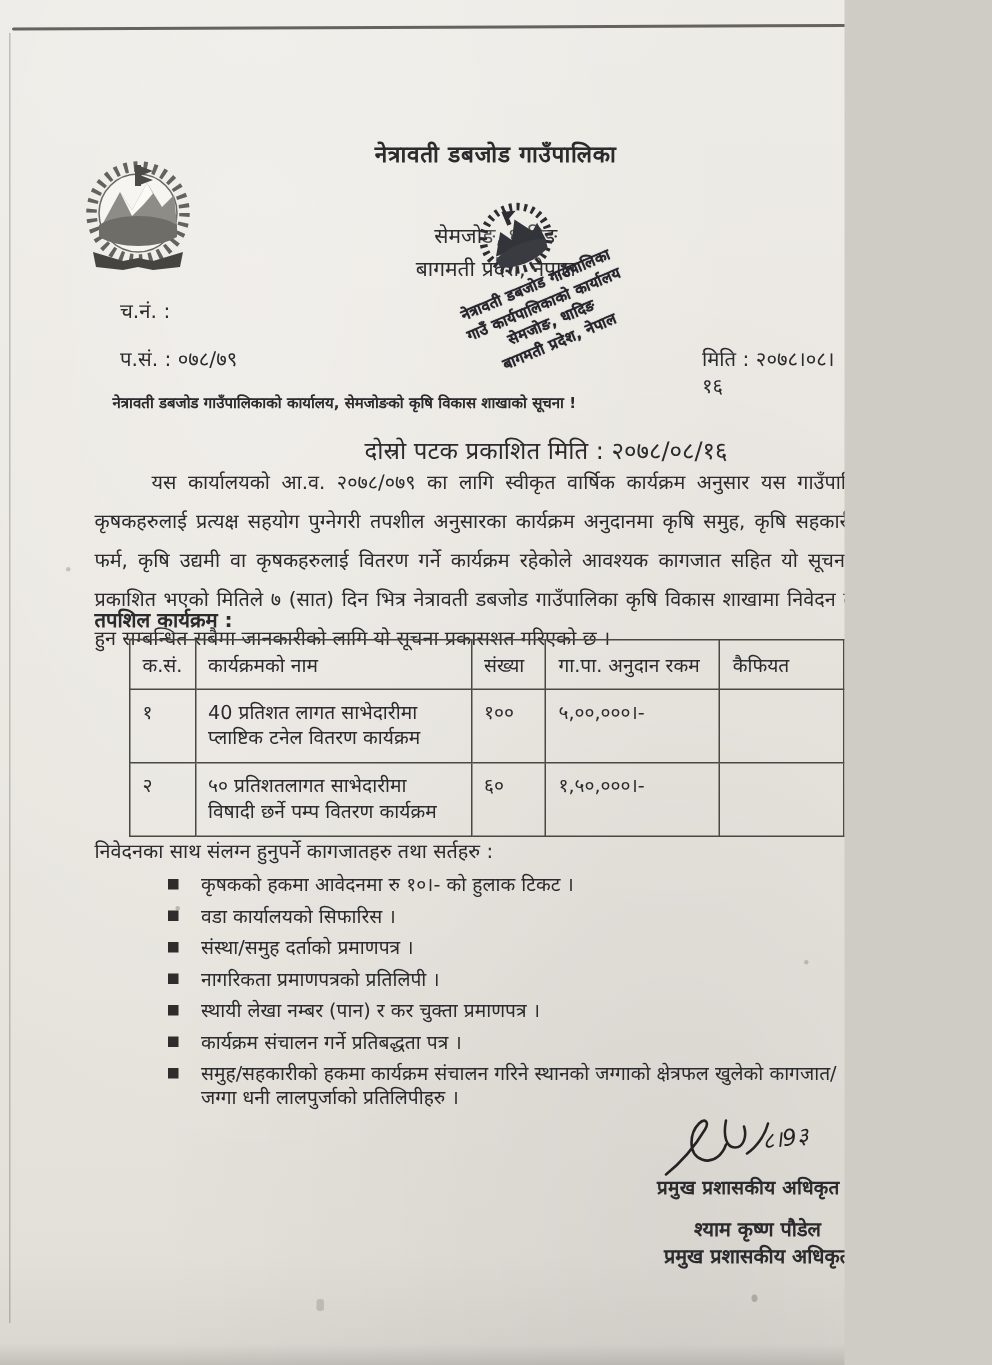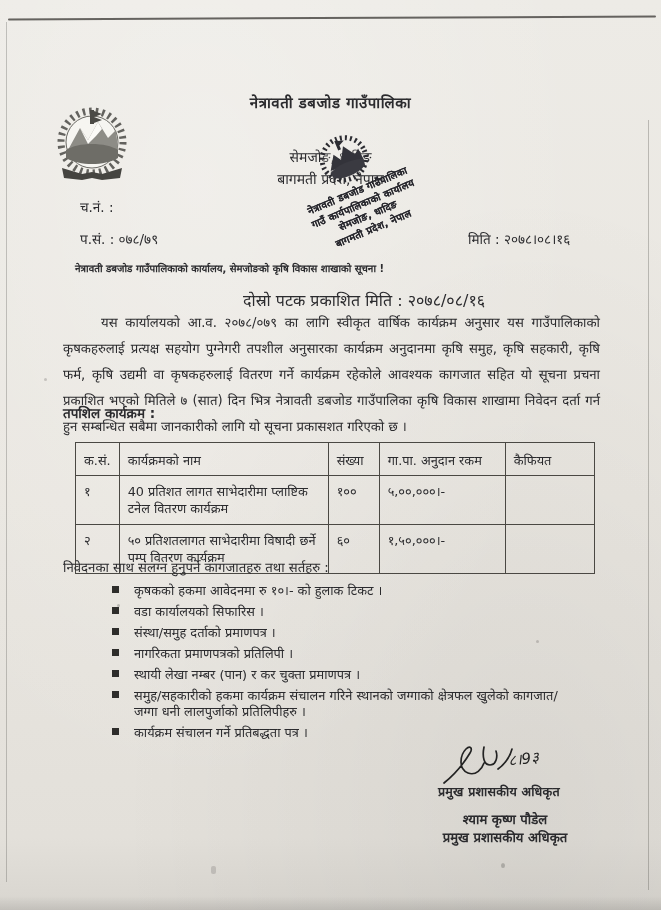--- a/index.html
+++ b/index.html
@@ -4,21 +4,21 @@
 <style>
   html,body{margin:0;padding:0;}
   body{
     width:661px;height:910px;
     background:#cfccc6;
     font-family:"DejaVu Sans","Liberation Sans",sans-serif;
     color:#2b2b2e;
     overflow:hidden;
   }
   #paper{
-    position:relative;width:661px;height:910px;
+    position:relative;width:563px;height:910px;
     background:
       radial-gradient(ellipse at 30% 20%, rgba(255,255,255,0.25), rgba(255,255,255,0) 60%),
       radial-gradient(ellipse at 80% 90%, rgba(0,0,0,0.05), rgba(0,0,0,0) 55%),
       linear-gradient(180deg,#edebe6 0%, #e9e6e0 55%, #e3e0da 92%, #d8d5cf 100%);
     overflow:hidden;
   }
   .abs{position:absolute;}
   
   .scan-top-line{left:8px;top:17px;width:648px;height:2px;background:#4c4a47;opacity:.85;transform:rotate(-0.25deg);border-radius:1px;}
   .scan-left-line{left:6px;top:22px;height:860px;width:1px;background:rgba(70,68,64,.28);}
@@ -118,21 +118,21 @@
     <span>२०७८।०८।१६</span>
   </div>
 
   <div class="abs notice-title">नेत्रावती डबजोड गाउँपालिकाको कार्यालय, सेमजोङको कृषि विकास शाखाको सूचना !</div>
   <div class="abs second-pub">दोस्रो पटक प्रकाशित मिति : २०७८/०८/१६</div>
 
   <div class="abs body-par">यस कार्यालयको आ.व. २०७८/०७९ का लागि स्वीकृत वार्षिक कार्यक्रम अनुसार यस गाउँपालिकाको कृषकहरुलाई प्रत्यक्ष सहयोग पुग्नेगरी तपशील अनुसारका कार्यक्रम अनुदानमा कृषि समुह, कृषि सहकारी, कृषि फर्म, कृषि उद्यमी वा कृषकहरुलाई वितरण गर्ने कार्यक्रम रहेकोले आवश्यक कागजात सहित यो सूचना प्रचना प्रकाशित भएको मितिले ७ (सात) दिन भित्र नेत्रावती डबजोड गाउँपालिका कृषि विकास शाखामा निवेदन दर्ता गर्न हुन सम्बन्धित सबैमा जानकारीको लागि यो सूचना प्रकासशत गरिएको छ ।</div>
 
   <div class="abs tapashil">तपशिल कार्यक्रम :</div>
 
-  <table class="prog abs" style="left:75px;top:426px;margin-top:16px;">
+  <table class="prog abs" style="left:86px;top:426px;">
     <colgroup>
       <col style="width:43px">
         <col style="width:209px">
         <col style="width:51px">
         <col style="width:126px">
         <col style="width:89px">
     </colgroup>
     <thead>
       <tr>
         <th>क.सं.</th>
@@ -160,22 +160,22 @@
     </tbody>
   </table>
 
   <div class="abs req-head">निवेदनका साथ संलग्न हुनुपर्ने कागजातहरु तथा सर्तहरु :</div>
   <ul class="req abs">
     <li><span class="blt"></span><span>कृषकको हकमा आवेदनमा रु १०।- को हुलाक टिकट ।</span></li>
     <li><span class="blt"></span><span>वडा कार्यालयको सिफारिस ।</span></li>
     <li><span class="blt"></span><span>संस्था/समुह दर्ताको प्रमाणपत्र ।</span></li>
     <li><span class="blt"></span><span>नागरिकता प्रमाणपत्रको प्रतिलिपी ।</span></li>
     <li><span class="blt"></span><span>स्थायी लेखा नम्बर (पान) र कर चुक्ता प्रमाणपत्र ।</span></li>
+    <li><span class="blt"></span><span>कार्यक्रम संचालन गर्ने प्रतिबद्धता पत्र ।</span></li>
     <li><span class="blt"></span><span>समुह/सहकारीको हकमा कार्यक्रम संचालन गरिने स्थानको जग्गाको क्षेत्रफल खुलेको कागजात/ जग्गा धनी लालपुर्जाको प्रतिलिपीहरु ।</span></li>
-    <li><span class="blt"></span><span>कार्यक्रम संचालन गर्ने प्रतिबद्धता पत्र ।</span></li>
   </ul>
 
   <div class="abs" style="left:440px;top:735px;">
     <svg width="120" height="55" viewBox="0 0 120 55">
       <path d="M4 48 C14 40,24 28,30 18 C33 13,30 10,26 14 C20 20,18 34,28 38 C36 41,42 34,44 28 M44 12 C42 22,44 30,50 30 C56 30,58 22,56 16 M58 34 C64 30,70 22,72 14" fill="none" stroke="#232323" stroke-width="1.7" stroke-linecap="round"></path>
     </svg>
   </div>
   <div class="abs sig-annot">८।9३</div>
   <div class="abs sig-title1">प्रमुख प्रशासकीय अधिकृत</div>
   <div class="abs sig-name">श्याम कृष्ण पौडेल</div>

